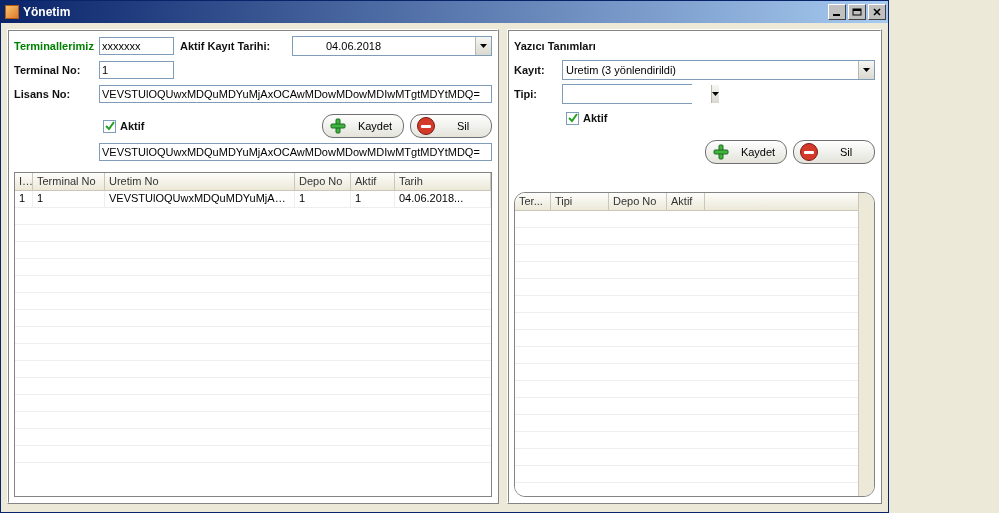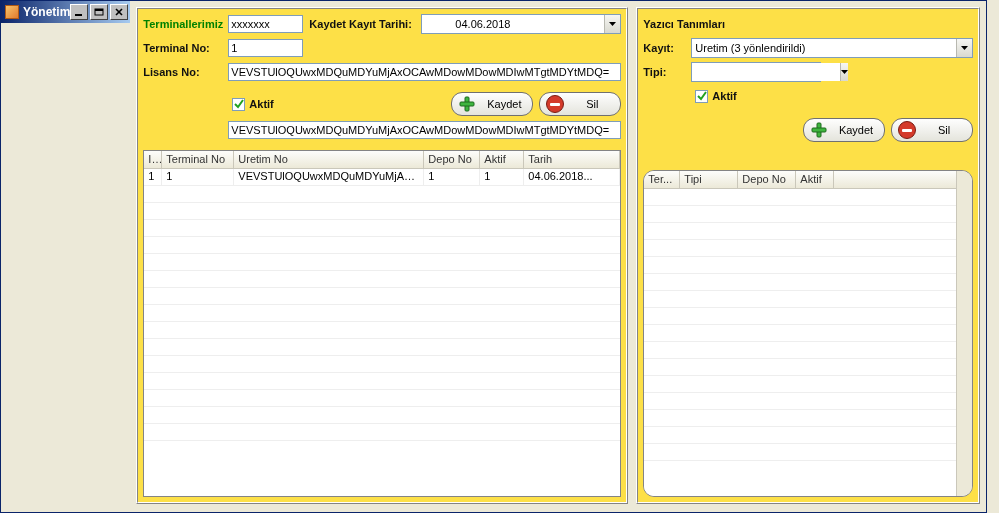--- a/index.html
+++ b/index.html
@@ -6,26 +6,26 @@
   body {
     margin: 0;
     font-family: Tahoma, Arial, sans-serif;
     font-size: 11px;
     background: #ece9d8;
     width: 999px;
     height: 513px;
     overflow: hidden;
   }
   .window {
-    width: 987px;
+    width: 889px;
     height: 513px;
     background: #ece9d8;
     border: 1px solid #0a246a;
     display: flex;
-    flex-direction: row;
+    flex-direction: column;
   }
   .titlebar {
     height: 22px;
     background: linear-gradient(to right, #0a246a, #a6caf0);
     color: #fff;
     display: flex;
     align-items: center;
     padding: 0 2px 0 4px;
   }
   .titlebar .app-icon {
@@ -51,21 +51,21 @@
     flex: 1;
     display: flex;
     gap: 8px;
     padding: 6px 6px 8px 6px;
   }
   .panel {
     flex: 1;
     border: 1px solid #848484;
     border-top-color: #fff;
     border-left-color: #fff;
-    background: #fde047;
+    background: #ffffff;
     padding: 6px;
     position: relative;
     display: flex;
     flex-direction: column;
   }
   .panel::before {
     content: "";
     position: absolute;
     inset: 0;
     border: 1px solid #fff;
@@ -193,21 +193,21 @@
     </div>
   </div>
 
   <div class="content">
 
     <div class="panel">
       <div class="row">
         <span class="lbl-green lbl-w">Terminallerimiz</span>
         <input class="input" style="width: 75px;" value="xxxxxxx">
         <span style="width:6px"></span>
-        <span class="lbl" style="width:112px">Kaydet Kayıt Tarihi:</span>
+        <span class="lbl" style="width:112px">Aktif Kayıt Tarihi:</span>
         <div class="combo" style="width:200px;padding-left:30px;">
           <input value="04.06.2018" style="">
           <div class="dd">
             <svg width="7" height="4">
                 <polygon points="0,0 7,0 3.5,4" fill="#000"></polygon>
               </svg>
           </div>
         </div>
       </div>
 

